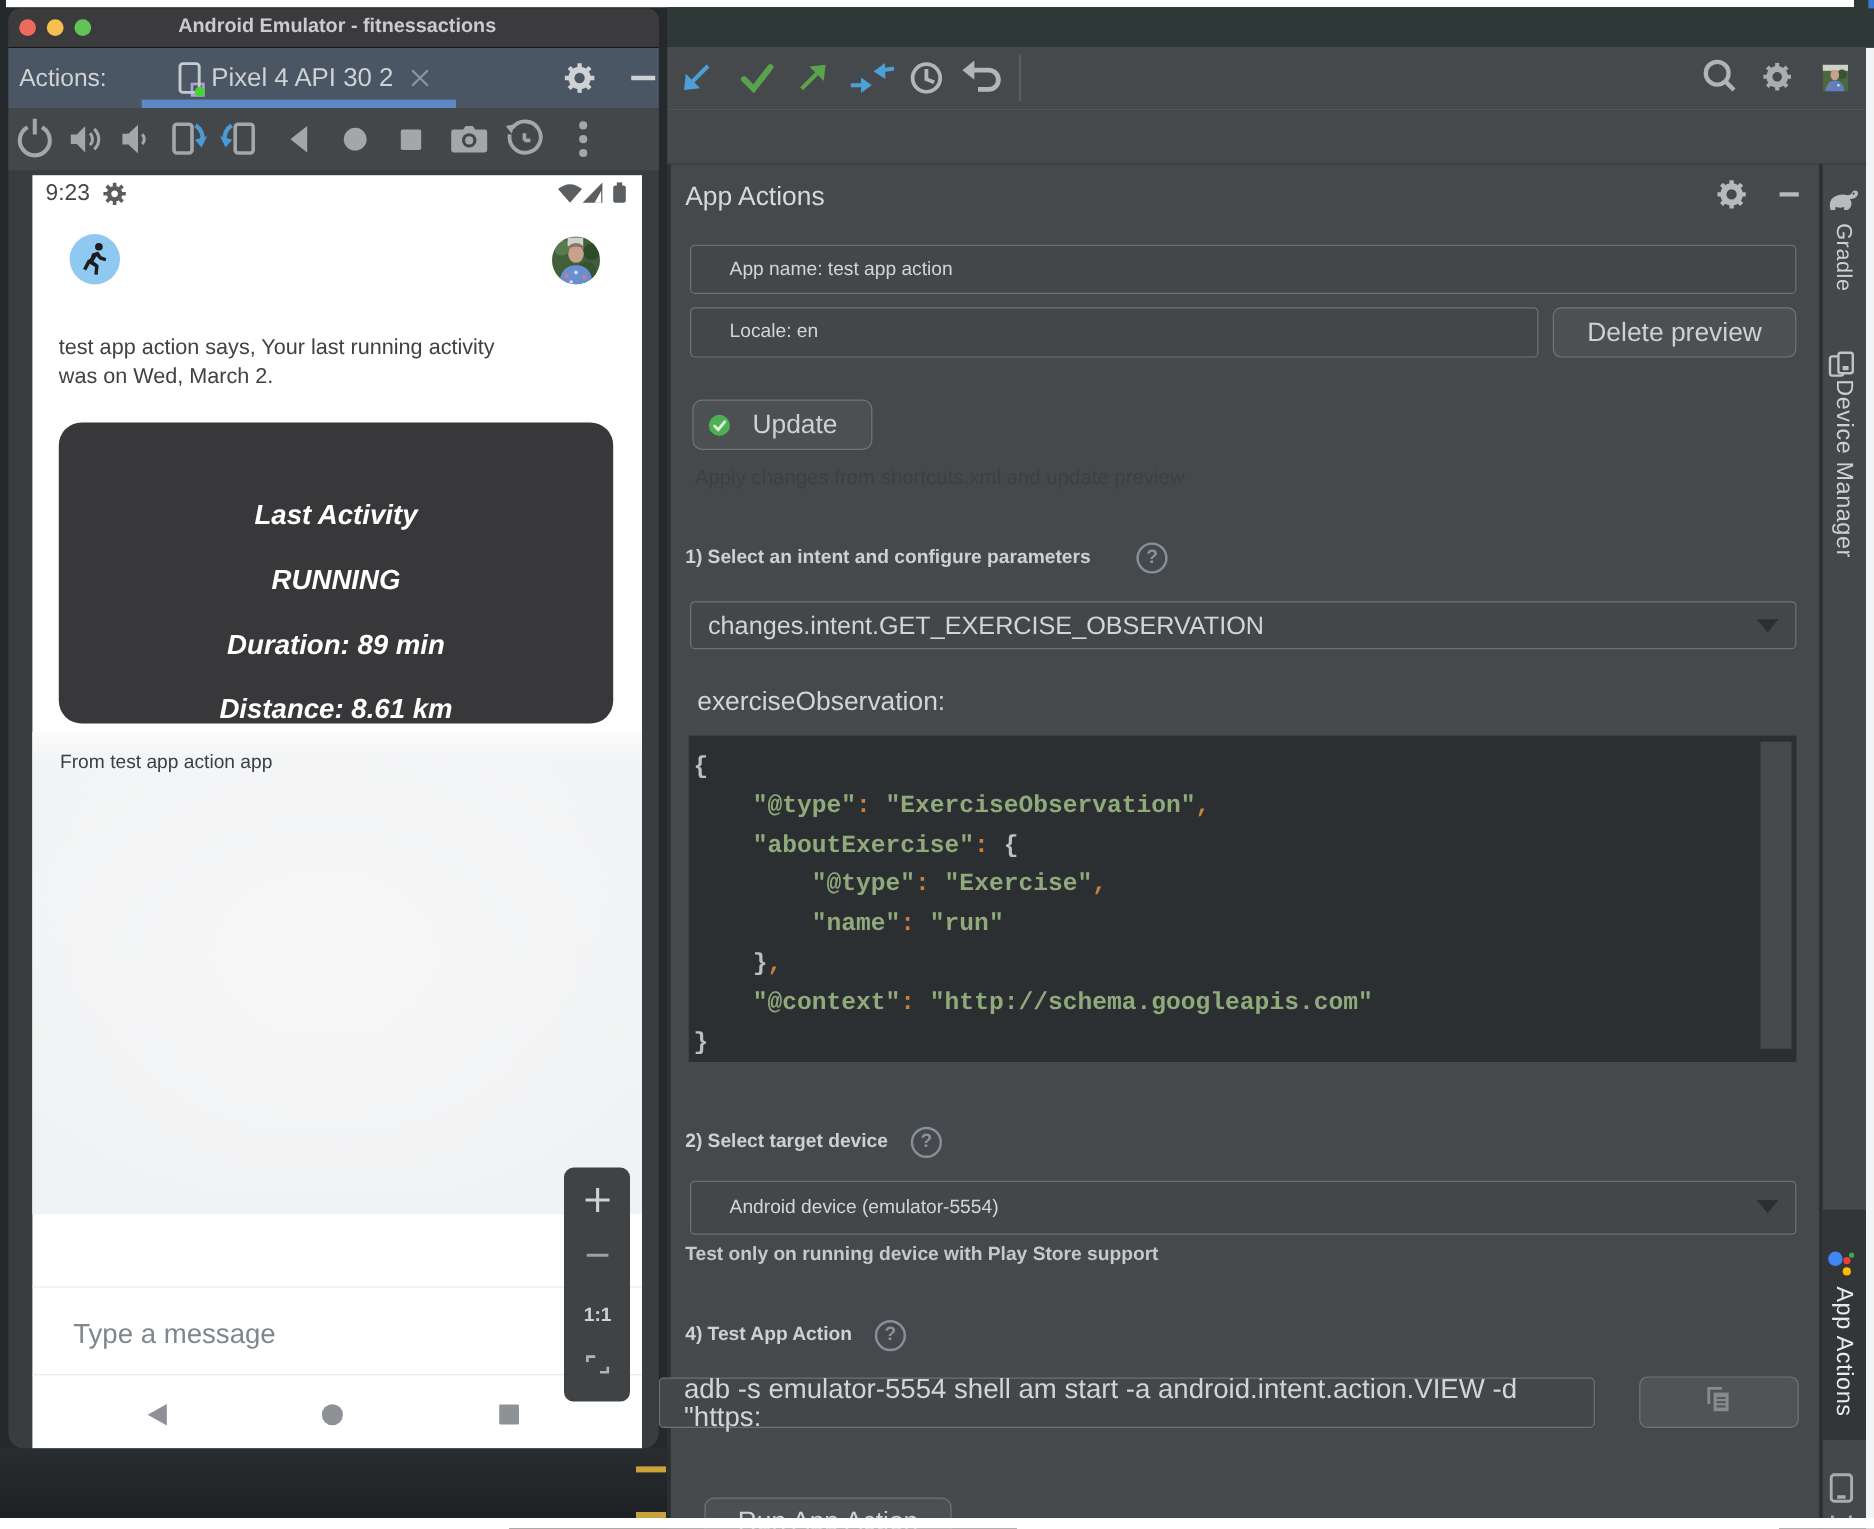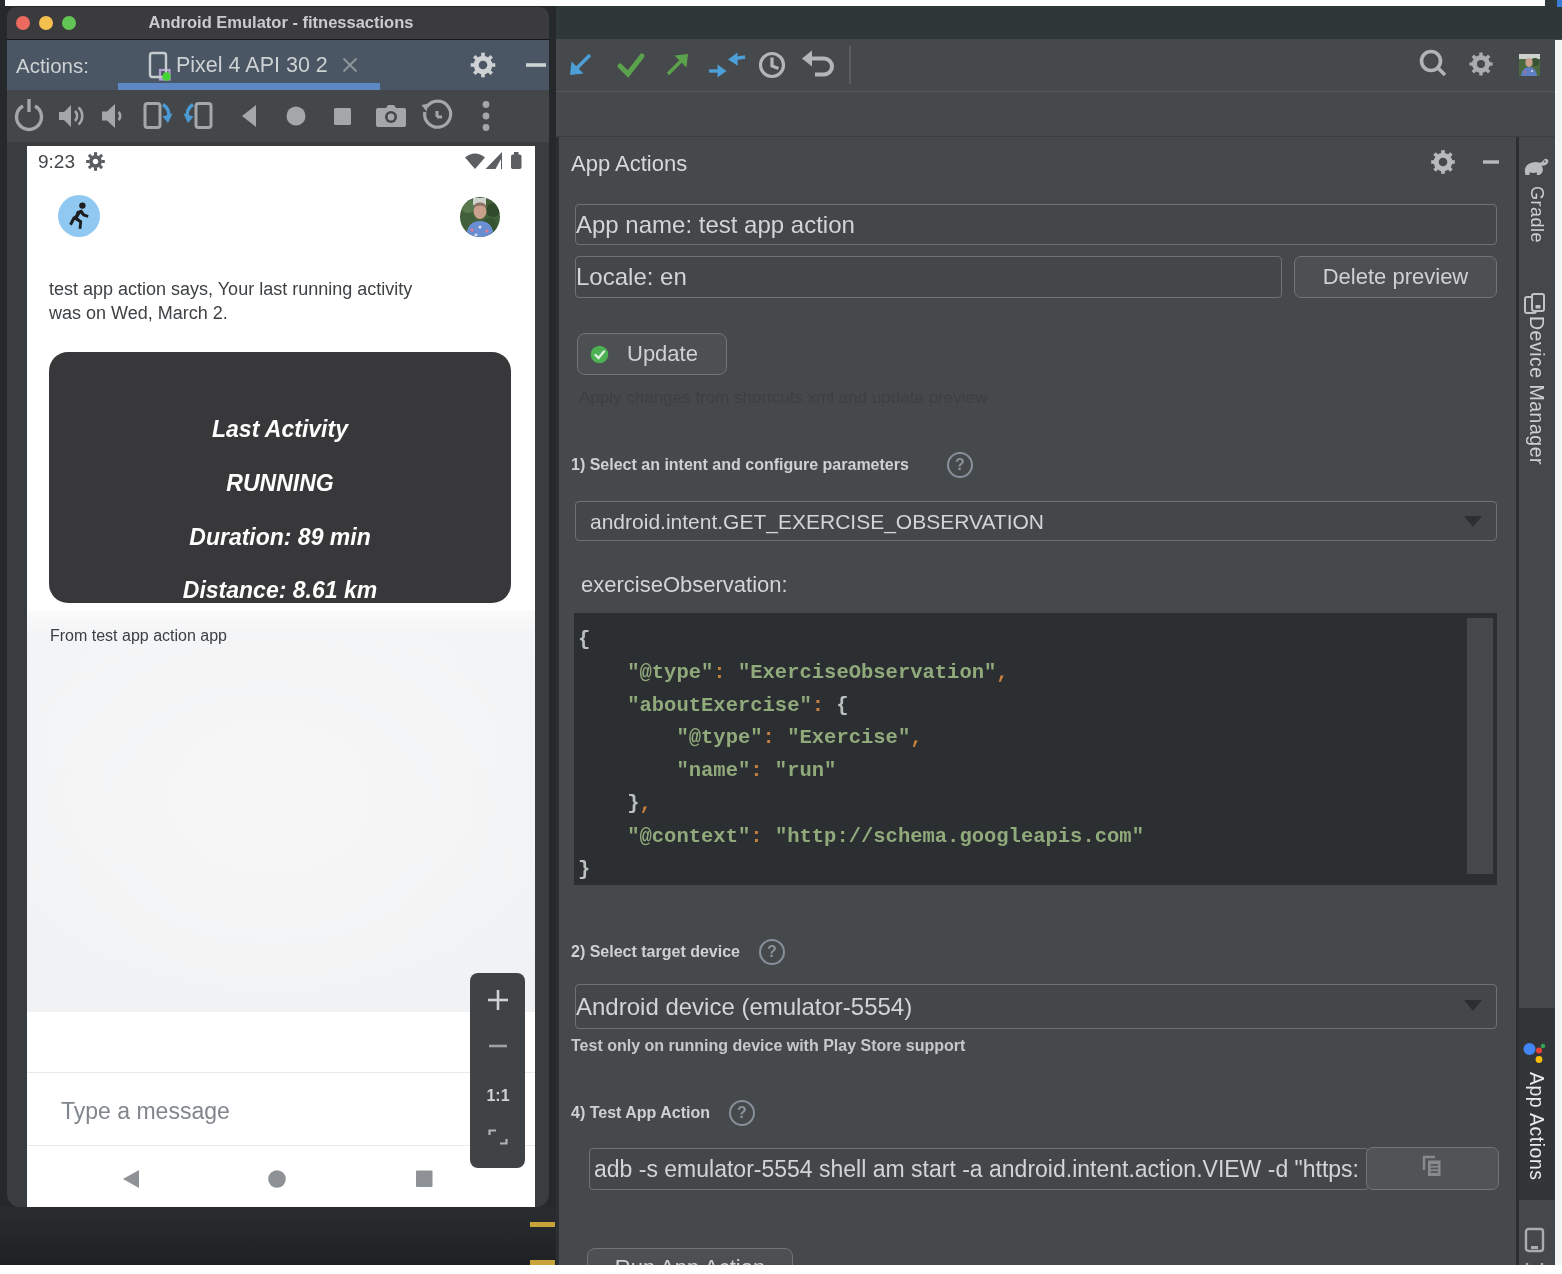--- a/index.html
+++ b/index.html
@@ -8,21 +8,21 @@
   .abs{position:absolute;}
   
   .r-white-top{left:5px;top:0;width:1540px;height:6px;background:#fdfdfd;}
   .r-teal{left:556px;top:6px;width:1006px;height:33px;background:#2d3837;border-bottom:1px solid #1f2625;}
   .r-teal2{left:1545px;top:0;width:17px;height:6px;background:#2d3837;}
   .r-bluedot{left:1557px;top:0;width:5px;height:7px;background:#3a7bd6;}
   .r-toolbar{left:556px;top:39px;width:1006px;height:52px;background:#45494b;border-bottom:1px solid #55595b;}
   .r-row2{left:556px;top:92px;width:1006px;height:44px;background:#45494b;border-bottom:1px solid #3a3e40;}
   .panel{left:556px;top:137px;width:960px;height:1137px;background:#46494b;border-left:3px solid #2c2f31;}
   .hdr-title{left:571px;top:151px;font-size:22px;color:#d6d9da;}
-  .inp{position:absolute;background:#43474a;border:1.5px solid #6e7274;border-radius:4px;color:#d2d5d6;font-size:24px;line-height:1;display:flex;align-items:center;padding-left:0;box-sizing:border-box;}
+  .inp{position:absolute;background:#43474a;border:1.5px solid #6e7274;border-radius:4px;color:#d2d5d6;font-size:16px;line-height:1;display:flex;align-items:center;padding-left:32px;box-sizing:border-box;}
   .btn{position:absolute;background:#4c5052;border:1.5px solid #717577;border-radius:7px;color:#ced1d3;font-size:22px;display:flex;align-items:center;justify-content:center;box-sizing:border-box;}
   .sect{position:absolute;font-size:16px;font-weight:bold;color:#ced1d3;}
   .help{position:absolute;width:22px;height:22px;border:2px solid #87909a;border-radius:50%;color:#8a939b;font-size:16px;font-weight:bold;text-align:center;line-height:22px;}
   .ddtri{position:absolute;width:0;height:0;border-left:9px solid transparent;border-right:9px solid transparent;border-top:11px solid #2c2f31;}
   .code{left:574px;top:613px;width:923px;height:272px;background:#2c2f31;font-family:"Liberation Mono",monospace;font-size:20.5px;line-height:32.8px;color:#b9c0bd;white-space:pre;box-sizing:border-box;padding:11px 0 0 4px;font-weight:bold;}
   .k{color:#90aa7c;} .p{color:#c8803e;}
   .faint{left:579px;top:388px;font-size:17px;color:#3d4043;}
   
   .sb-strip{left:1519px;top:137px;width:36px;height:1137px;background:#45484a;}
   .sb-edge{left:1555px;top:40px;width:7px;height:1234px;background:#f4f4f4;}
@@ -158,40 +158,40 @@
         <line x1="10.5" y1="19" x2="18" y2="19"></line>
     </g>
   </svg>
   <div class="inp" style="left:575px;top:204px;width:922px;height:41px;">App name: test app action</div>
   <div class="inp" style="left:575px;top:256px;width:707px;height:42px;text-align:center;">Locale: en</div>
   <div class="btn" style="left:1294px;top:256px;width:203px;height:42px;">Delete preview</div>
   <div class="btn" style="left:577px;top:333px;width:150px;height:42px;border-radius:8px;justify-content:flex-start;padding-left:49px;">Update</div>
   <div class="abs faint">Apply changes from shortcuts.xml and update preview</div>
   <div class="sect" style="left:571px;top:456px;">1) Select an intent and configure parameters</div>
   <div class="help" style="left:947px;top:452px;">?</div>
-  <div class="inp" style="left:575px;top:501px;width:922px;height:40px;font-size:21px;padding-left:14px;">android.intent.GET_EXERCISE_OBSERVATION</div>
+  <div class="inp" style="left:575px;top:501px;width:922px;height:40px;font-size:21px;padding-left:14px;">changes.intent.GET_EXERCISE_OBSERVATION</div>
   <div class="ddtri" style="left:1464px;top:516px;"></div>
   <div class="abs" style="left:581px;top:572px;font-size:22px;color:#d2d5d6;">exerciseObservation:</div>
   <div class="abs code">{
     <span class="k">"@type"</span><span class="p">:</span> <span class="k">"ExerciseObservation"</span><span class="p">,</span>
     <span class="k">"aboutExercise"</span><span class="p">:</span> {
         <span class="k">"@type"</span><span class="p">:</span> <span class="k">"Exercise"</span><span class="p">,</span>
         <span class="k">"name"</span><span class="p">:</span> <span class="k">"run"</span>
     }<span class="p">,</span>
     <span class="k">"@context"</span><span class="p">:</span> <span class="k">"http://schema.googleapis.com"</span>
 }</div>
   <div class="abs" style="left:1467px;top:618px;width:26px;height:256px;background:#46494b;"></div>
   <div class="sect" style="left:571px;top:943px;">2) Select target device</div>
   <div class="help" style="left:759px;top:939px;">?</div>
   <div class="inp" style="left:575px;top:984px;width:922px;height:45px;">Android device (emulator-5554)</div>
   <div class="ddtri" style="left:1464px;top:1000px;"></div>
   <div class="sect" style="left:571px;top:1037px;font-weight:bold;color:#c6c9cb;">Test only on running device with Play Store support</div>
   <div class="sect" style="left:571px;top:1104px;">4) Test App Action</div>
   <div class="help" style="left:729px;top:1100px;">?</div>
-  <div class="inp" style="left:589px;top:1148px;width:780px;height:42px;padding-left:4px;font-size:23px;">adb -s emulator-5554 shell am start -a android.intent.action.VIEW -d "https:</div>
+  <div class="inp" style="left:549px;top:1148px;width:780px;height:42px;padding-left:20px;font-size:23px;">adb -s emulator-5554 shell am start -a android.intent.action.VIEW -d "https:</div>
   <div class="btn" style="left:1366px;top:1147px;width:133px;height:43px;background:#505456;" id="copybtn"></div>
   <div class="btn" style="left:576px;top:1248px;width:206px;height:40px;border-radius:8px;margin-left:11px;">Run App Action</div>
 
   <div class="abs sb-edge"></div>
   <div class="abs sb-sep"></div>
   <div class="abs sb-strip"></div>
   <div class="abs aa-tab"></div>
   <svg class="abs" style="left:1520px;top:154px;" width="32" height="28" viewBox="0 0 32 28">
     <path d="M5.5 21 Q3.2 13 9 9.8 Q14 7.2 19 8.6 Q21.8 9.3 23.2 6.6 Q24.6 4 27 5 Q29.3 6.4 27.8 9 Q25.8 12.4 21.4 11.6 Q23.2 13.8 22.8 16.6 Q22.3 20 19.2 21 L16.8 21 L16.8 18.3 Q13.2 19.8 9.8 18.2 L9.3 21 Z" fill="#b8bcbe"></path>
     <circle cx="24.7" cy="7.4" r="0.9" fill="#45484a"></circle>

